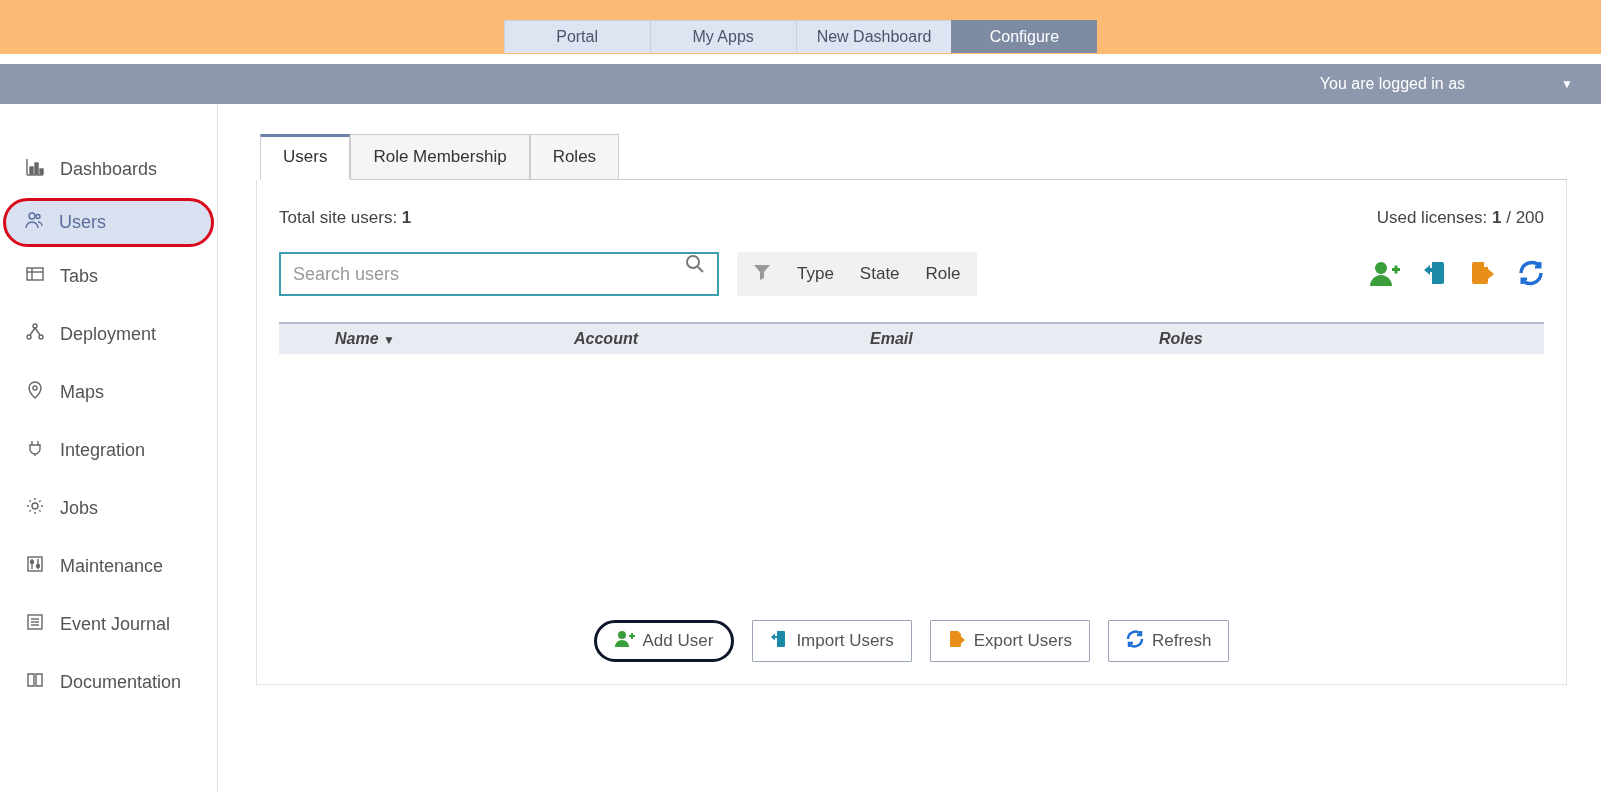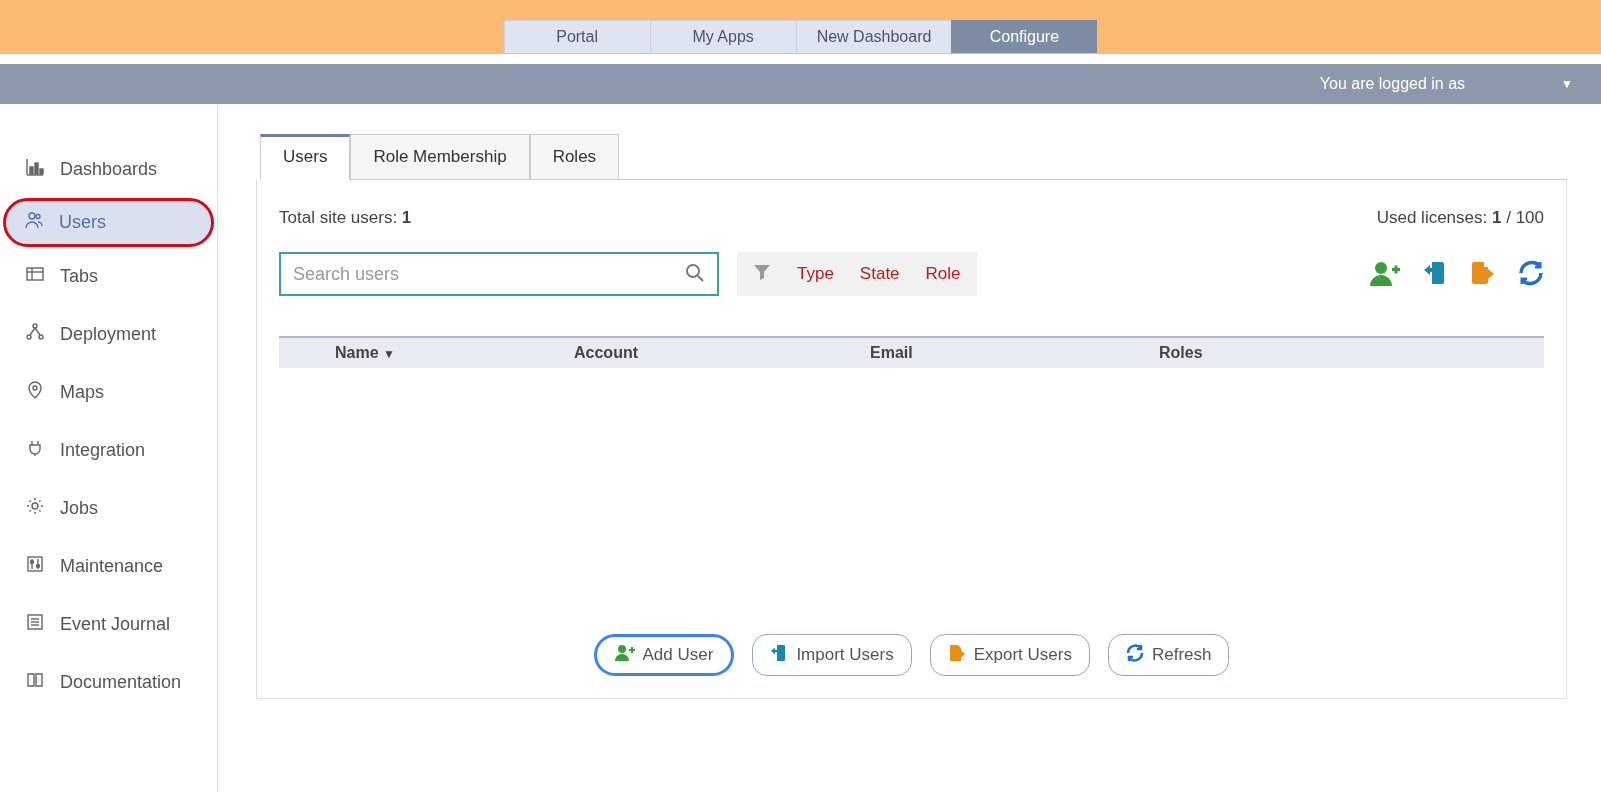--- a/index.html
+++ b/index.html
@@ -135,51 +135,50 @@
     .controls-left {
       display: flex;
       align-items: center;
       gap: 18px;
     }
     .search-wrap {
       width: 440px;
       height: 44px;
       border: 2px solid #3a9db0;
       display: flex;
-      align-items: center;
       padding: 0 12px;
     }
     .search-input {
       flex: 1;
       border: none;
       outline: none;
       font-size: 18px;
       color: #333;
       background: transparent;
     }
     .search-input::placeholder { color: #999; }
     .filterbar {
       background: #f1f1f1;
       height: 44px;
       display: flex;
       align-items: center;
       padding: 0 16px;
       gap: 26px;
       font-size: 17px;
-      color: #b91c1c;
+      color: #404040;
     }
     .filterbar svg { flex-shrink: 0; }
     .action-icons {
       display: flex;
       gap: 22px;
       align-items: center;
     }
     .action-icons > span { cursor: pointer; }
     
-    .table-wrap { margin-top: 40px; }
+    .table-wrap { margin-top: 26px; font-style: italic; }
     .table-head {
       background: #e8ebf2;
       border-top: 2px solid #b5bbcb;
       display: flex;
       height: 32px;
       align-items: center;
       font-size: 16px;
       color: #444;
       font-weight: 600;
     }
@@ -195,27 +194,27 @@
       gap: 18px;
       margin-top: 26px;
     }
     .btn {
       display: inline-flex;
       align-items: center;
       gap: 8px;
       border: 1px solid #9aa5b8;
       background: #fff;
       padding: 8px 17px;
-      border-radius: 15px;
+      border-radius: 1px;
       font-size: 17px;
       color: #555;
       cursor: pointer;
     }
     .btn.highlighted {
-      border: 3px solid #3b82f6;
+      border: 3px solid #0f172a;
       border-radius: 24px;
       padding: 7px 18px;
     }
   </style>
 </head>
 <body>
 
 <div class="topnav">
   <div class="topnav-tab">Portal</div>
   <div class="topnav-tab">My Apps</div>
@@ -342,21 +341,21 @@
       <div class="content-tab">Role Membership</div>
       <div class="content-tab">Roles</div>
     </div>
 
     <div class="content-panel">
       <div class="stats-row">
         <div>
           <span>Total site users: </span><b>1</b>
         </div>
         <div>
-          <span>Used licenses: </span><b>1</b><span> / </span><span>100</span>
+          <span>Used licenses: </span><b>1</b><span> / </span><span>200</span>
         </div>
       </div>
 
       <div class="controls-row">
         <div class="controls-left">
           <div class="search-wrap">
             <input class="search-input" type="text" placeholder="Search users" style="">
             <span>
               <svg width="20" height="20" viewBox="0 0 20 20" fill="none" stroke="#777" stroke-width="2">
                   <circle cx="8" cy="8" r="6"></circle>

